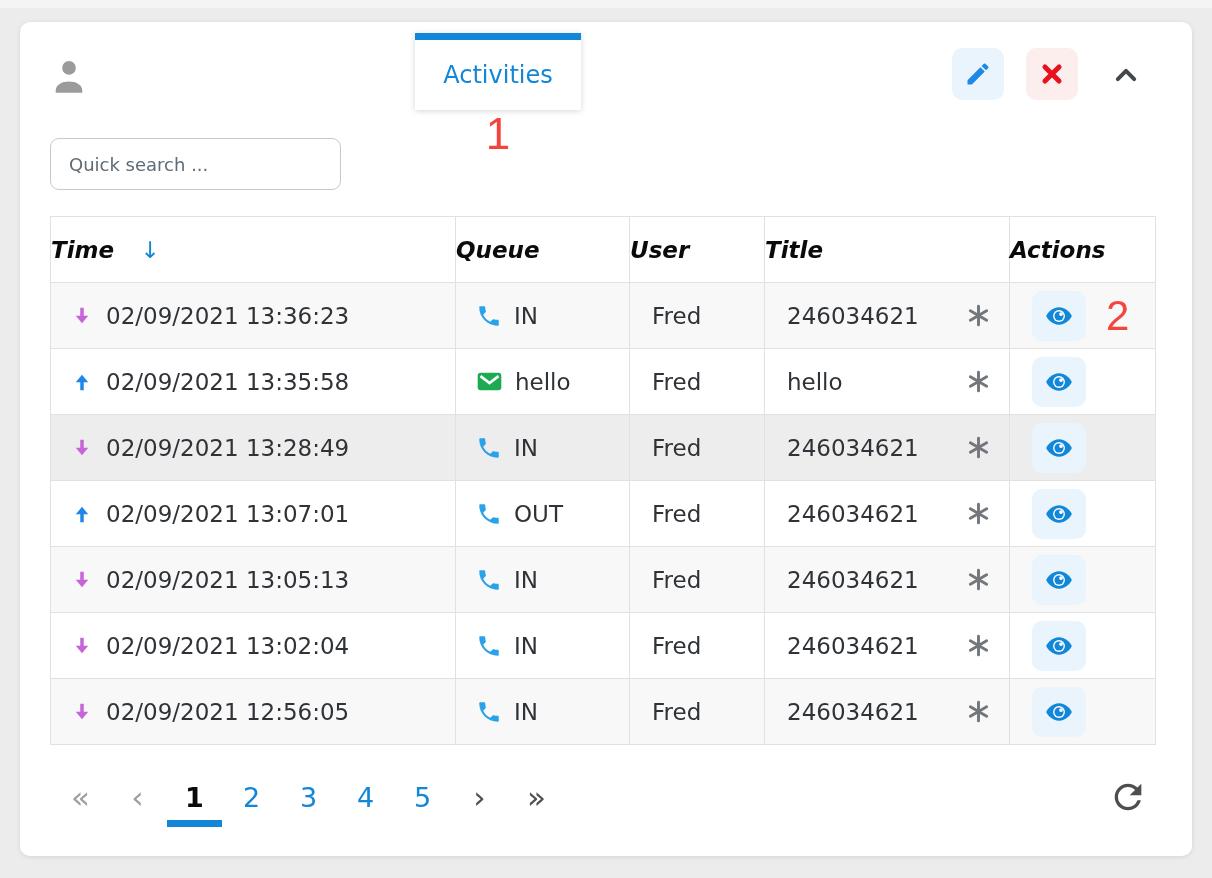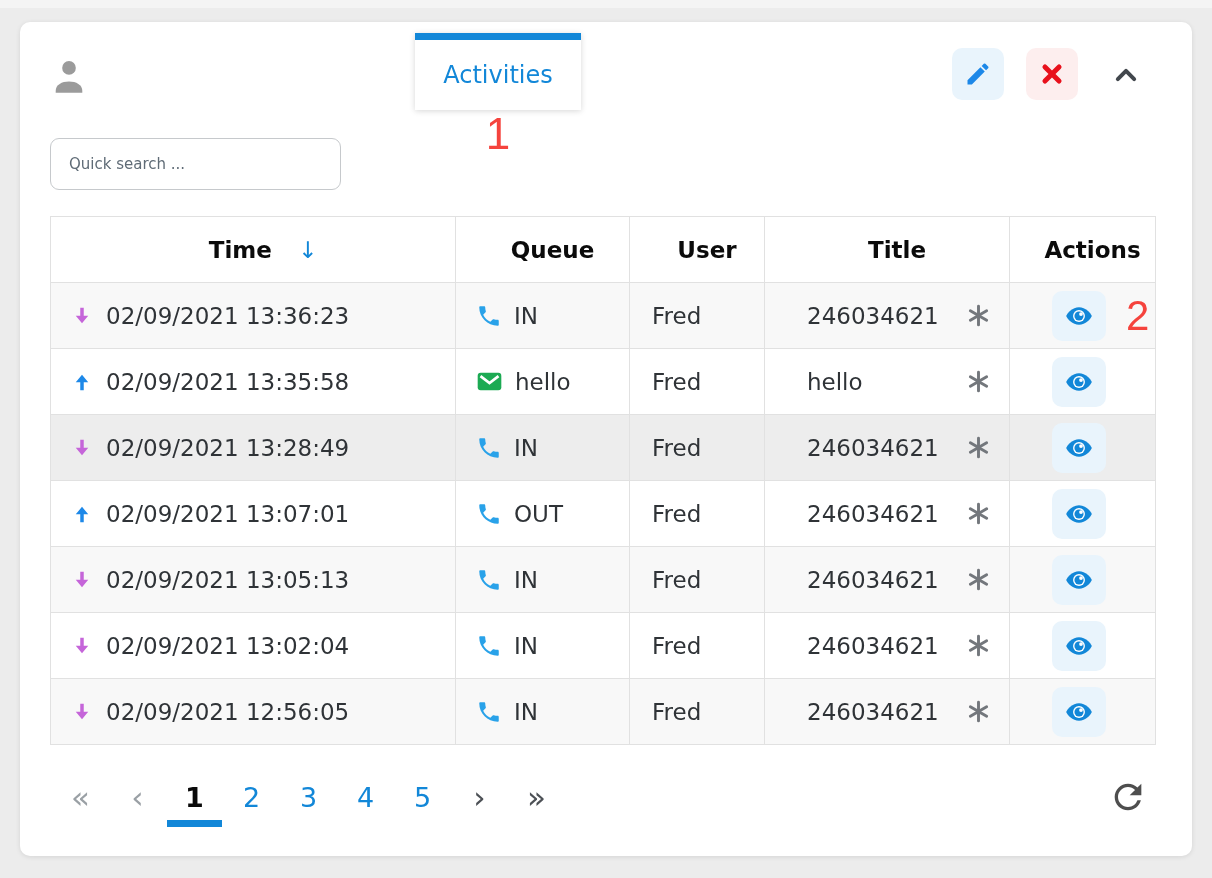--- a/index.html
+++ b/index.html
@@ -58,28 +58,28 @@
   .edit-btn{left:932px;top:26px;background:var(--eye-button-bg);}
   .edit-btn svg{width:28px;height:28px;fill:var(--up-arrow-blue);}
   .delete-btn{left:1006px;top:26px;background:var(--delete-button-bg);}
   .delete-btn svg{width:26px;height:26px;stroke:var(--delete-red);stroke-width:4.6;stroke-linecap:round;fill:none;}
   .collapse-btn{left:1082px;top:34px;width:48px;height:38px;background:transparent;}
   .collapse-btn svg{width:32px;height:28px;stroke:#42474d;stroke-width:3.4;stroke-linecap:round;stroke-linejoin:round;fill:none;}
   
   .search-input{
     display:block;margin-left:30px;width:291px;height:52px;
     border:1px solid #c6c9cc;border-radius:9px;padding:0 18px;
-    font-size:15px;font-family:inherit;color:#3c4852;background:#fff;outline:none;
+    font-size:18px;font-family:inherit;color:#3c4852;background:#fff;outline:none;
   }
   .search-input::placeholder{color:#5f6b76;}
   
   table{border-collapse:collapse;table-layout:fixed;width:1105px;margin:26px 30px 0 30px;}
-  th,td{border:1px solid var(--grid-border);height:66px;padding-left:20px;}
+  th,td{border:1px solid var(--grid-border);height:66px;}
   th{
-    text-align:center;font-size:23px;font-weight:bold;color:#0b0b0b;background:#fff;
+    text-align:left;font-size:23px;font-weight:bold;color:#0b0b0b;background:#fff;font-style:italic;
   }
   th .sort{color:var(--accent-blue);font-weight:normal;margin-left:26px;font-size:23px;}
   td{font-size:23px;color:#2f3337;}
   tbody tr:nth-child(odd){background:var(--row-stripe-bg);}
   tbody tr.highlighted{background:var(--row-highlight-bg);}
   .c-time{padding-left:20px;}
   .c-time .cellwrap{display:flex;align-items:center;gap:13px;}
   .arrow-down-icon,.arrow-up-icon{width:22px;height:24px;flex:0 0 auto;}
   .arrow-down-icon{fill:var(--down-arrow-purple);}
   .arrow-up-icon{fill:var(--up-arrow-blue);}

